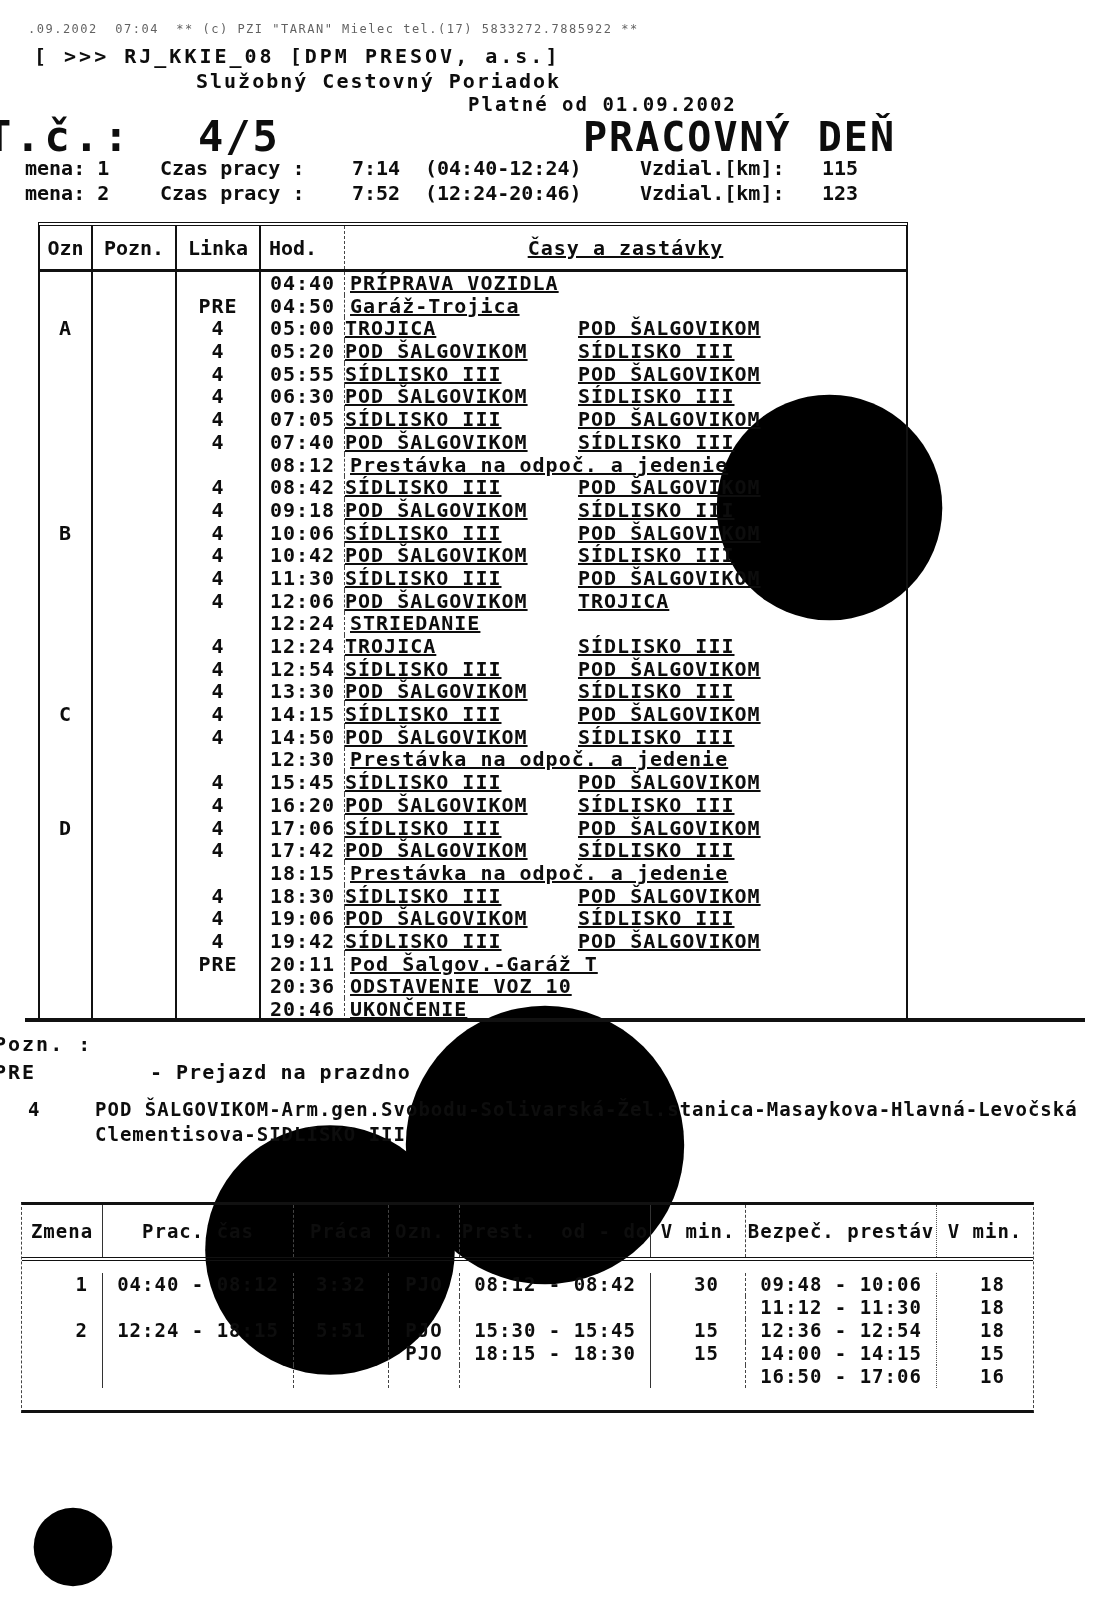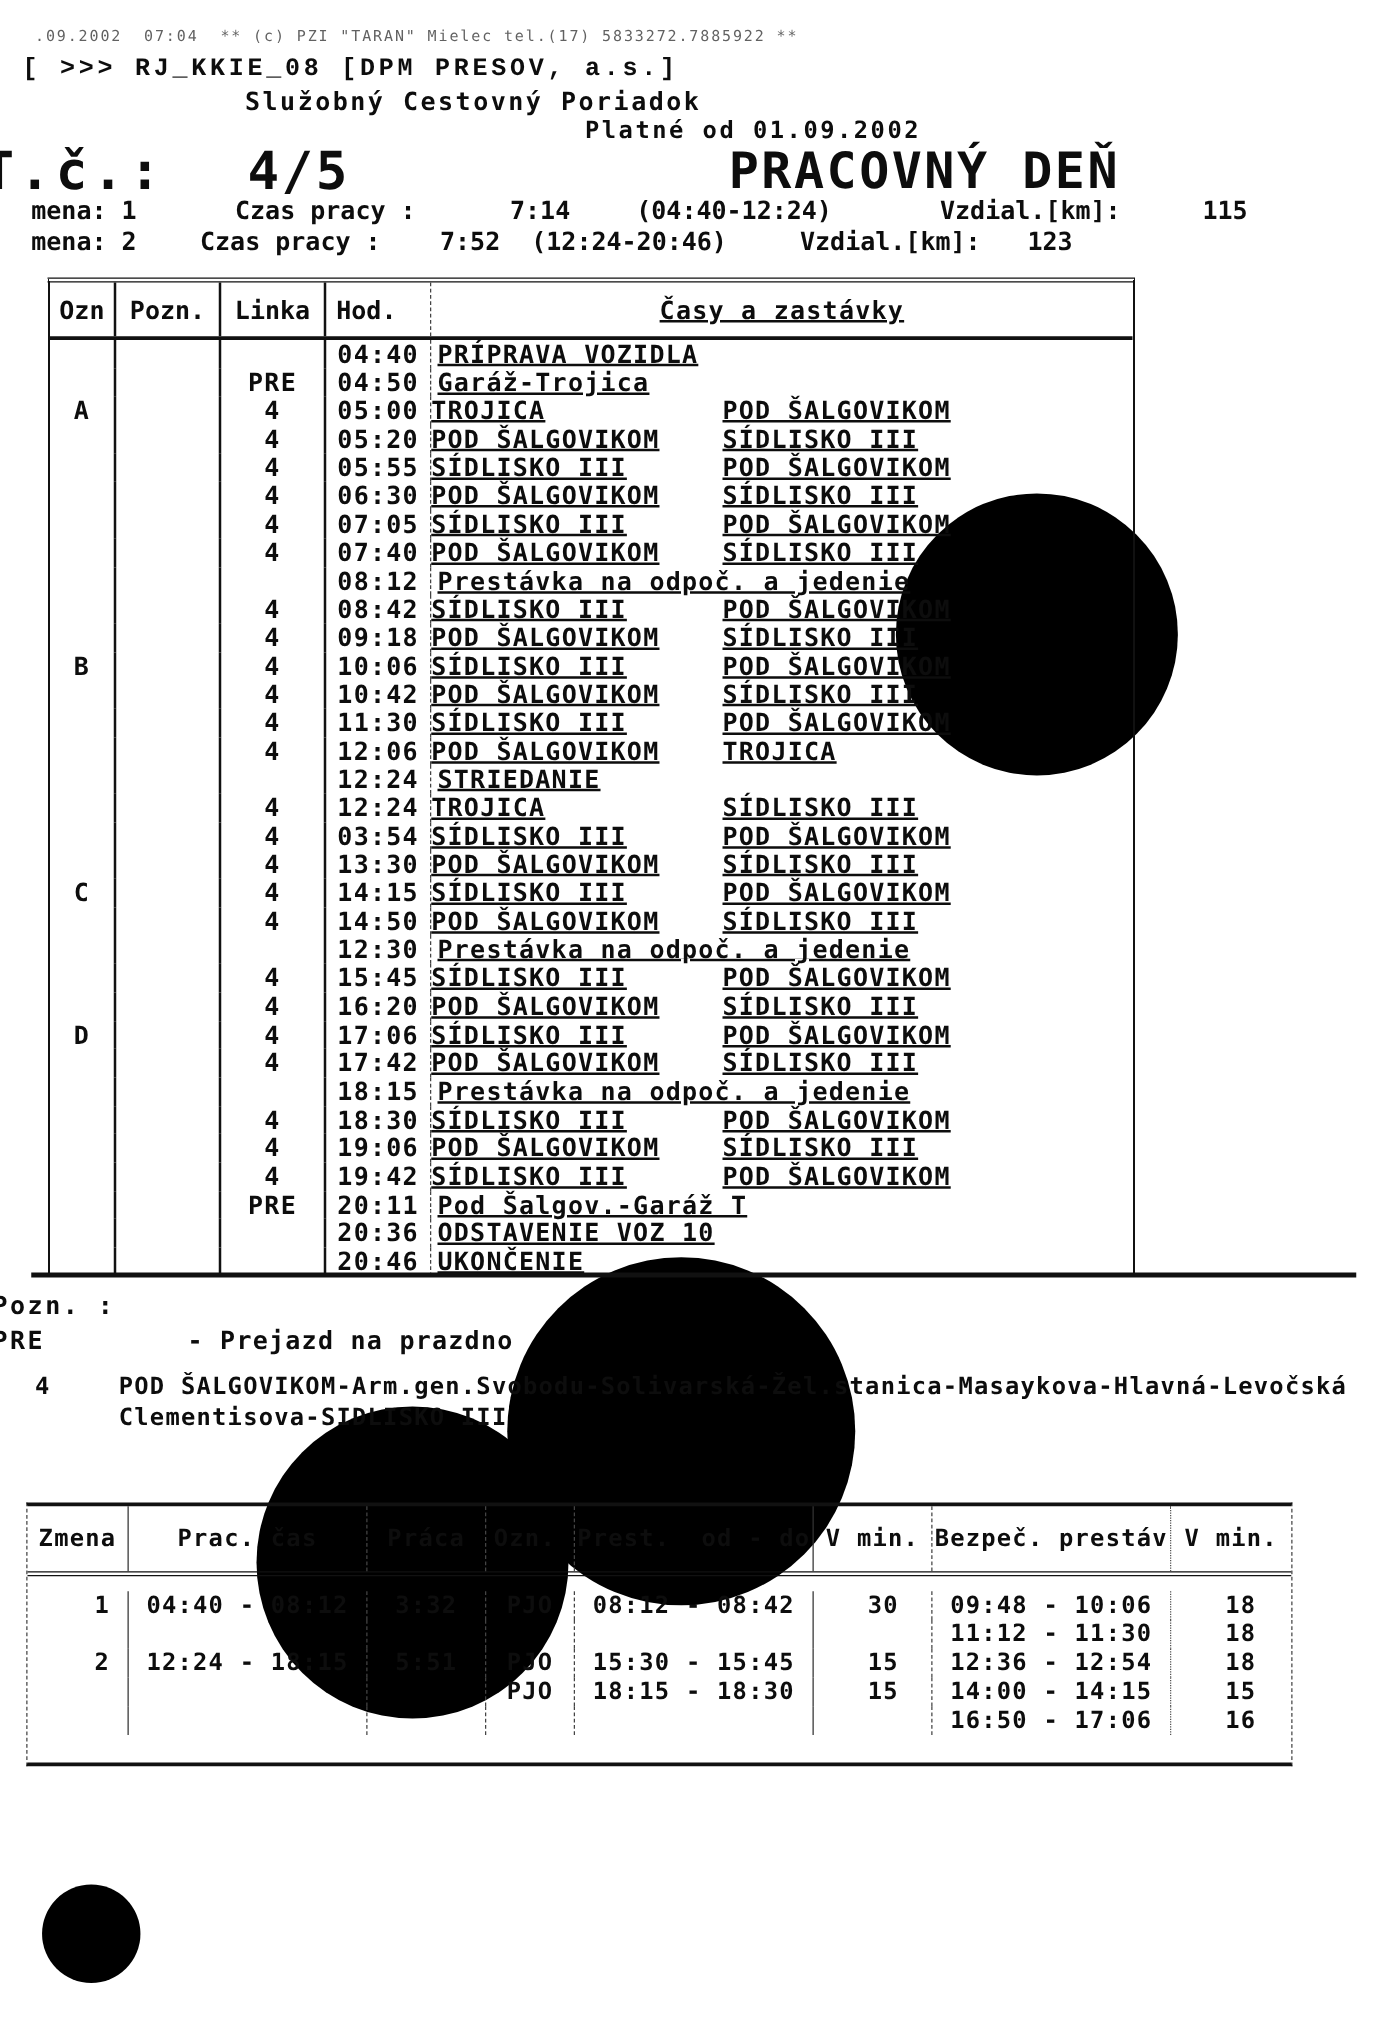--- a/index.html
+++ b/index.html
@@ -4,28 +4,28 @@
 <style>
   html,body{margin:0;padding:0;}
   body{
     width:1099px;height:1622px;position:relative;overflow:hidden;
     background:#ffffff;color:#0d0d0d;
     font-family:"DejaVu Sans Mono", monospace;font-weight:bold;
   }
   .abs{position:absolute;white-space:pre;}
   
   .fax-line{left:28px;top:22px;font-size:12px;font-weight:normal;letter-spacing:1.5px;color:#3a3a3a;opacity:.8;}
-  .doc-id{left:18px;top:44px;font-size:20px;letter-spacing:3px;font-family:Liberation Mono, monospace;}
+  .doc-id{left:34px;top:44px;font-size:20px;letter-spacing:3px;}
   .doc-title{left:196px;top:69px;font-size:20px;letter-spacing:2px;}
   .valid-from{left:468px;top:93px;font-size:19px;letter-spacing:2px;}
   .course-label{left:-14px;top:112px;font-size:42px;letter-spacing:4px;}
   .course-value{left:198px;top:112px;font-size:42px;letter-spacing:2px;}
   .day-type{left:583px;top:114px;font-size:40px;letter-spacing:2px;}
   .shift-line{left:25px;font-size:20px;display:flex;}
-  .shift-1{top:156px;gap:28px;} .shift-2{top:181px;}
+  .shift-1{top:156px;} .shift-2{top:181px;}
   .sh-label{display:inline-block;width:135px;}
   .sh-work{display:inline-block;width:192px;}
   .sh-dur{display:inline-block;width:73px;}
   .sh-range{display:inline-block;width:215px;}
   .sh-dlab{display:inline-block;width:182px;}
   
   .tt{position:absolute;left:38px;top:222px;width:870px;box-sizing:border-box;
       border-top:4px double #111;border-left:2px solid #111;border-right:2px solid #111;}
   .tt-head,.tt-row{display:grid;grid-template-columns:53px 84px 84px 84px auto;}
   .tt-head{height:43px;border-bottom:3px solid #111;align-items:center;font-size:20px;}
@@ -302,21 +302,21 @@
         <div class="c ch">12:24</div>
         <div class="c cc trip-pad">
           <span class="from">TROJICA</span>
           <span class="to">SÍDLISKO III</span>
         </div>
       </div>
       <div class="tt-row">
         <div class="c co"></div>
         <div class="c cp"></div>
         <div class="c cl">4</div>
-        <div class="c ch">03:54</div>
+        <div class="c ch">12:54</div>
         <div class="c cc trip-pad">
           <span class="from">SÍDLISKO III</span>
           <span class="to">POD ŠALGOVIKOM</span>
         </div>
       </div>
       <div class="tt-row">
         <div class="c co"></div>
         <div class="c cp"></div>
         <div class="c cl">4</div>
         <div class="c ch">13:30</div>

